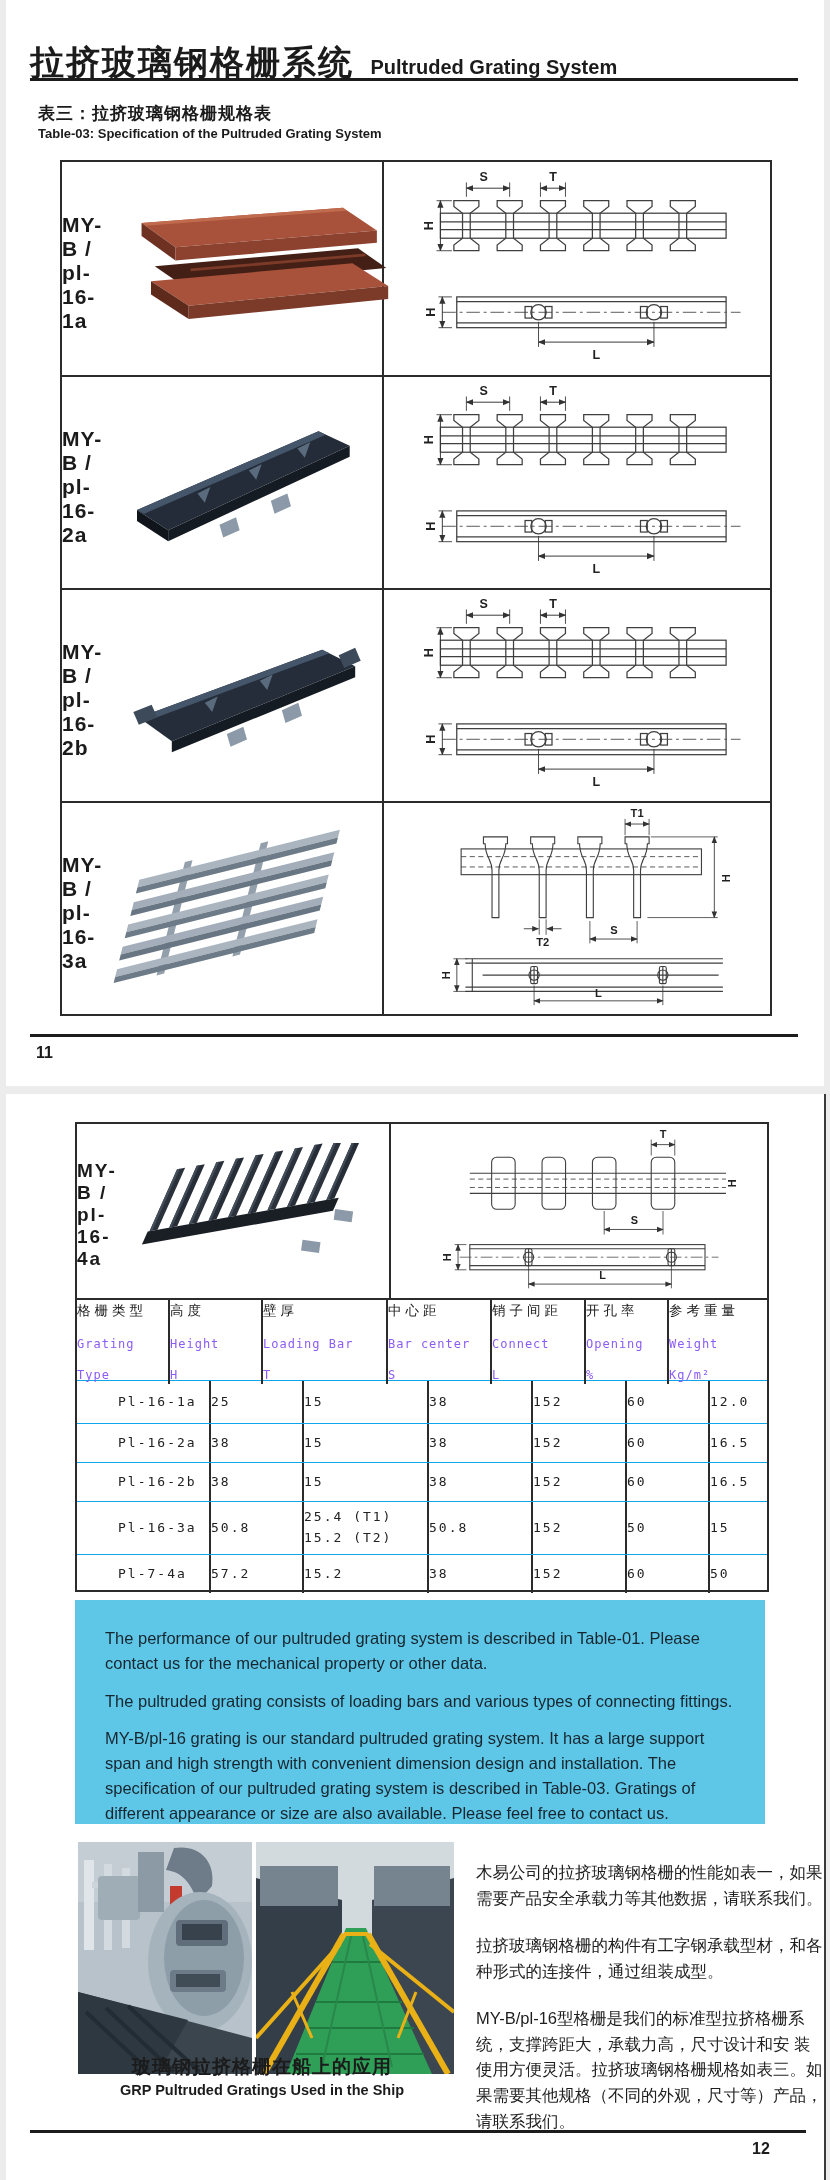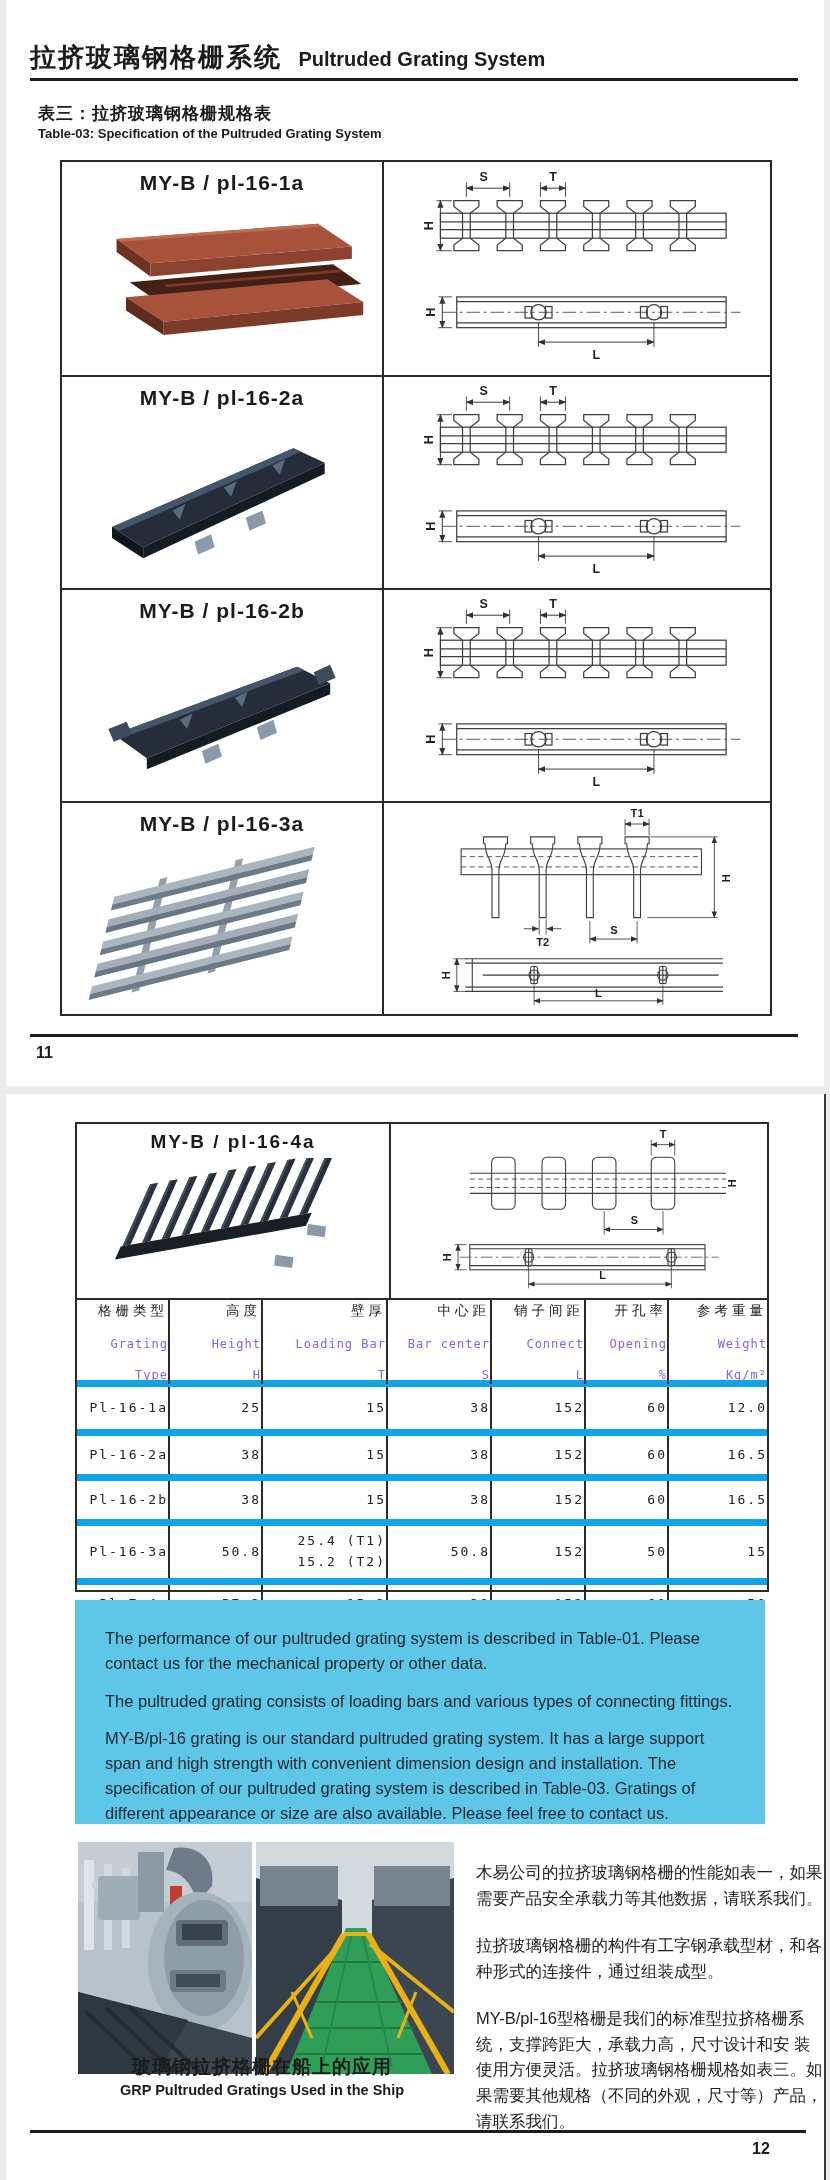--- a/index.html
+++ b/index.html
@@ -8,56 +8,56 @@
     background:#ececec;
     font-family:"Liberation Sans", sans-serif;
     color:#1b1b1b;
   }
   .page{position:absolute;left:6px;width:818px;height:1086px;background:#ffffff;}
   #page-11{top:0;}
   #page-12{top:1094px;border-right:2px solid #3a3a3a;}
 
   
   .doc-header{position:absolute;left:24px;top:40px;width:770px;white-space:nowrap;}
-  .title-zh{font-size:26px;font-weight:bold;letter-spacing:2px;}
+  .title-zh{font-size:34px;font-weight:bold;letter-spacing:2px;}
   .title-en{font-size:20px;font-weight:bold;margin-left:12px;}
   .header-rule{position:absolute;left:24px;top:78px;width:768px;height:3px;background:#1c1c1c;}
 
   .caption{position:absolute;left:32px;top:102px;}
   .caption-zh{font-size:17px;font-weight:bold;letter-spacing:1px;}
   .caption-en{font-size:13px;font-weight:bold;margin-top:1px;}
 
   
   .ptable{position:absolute;left:54px;top:160px;width:708px;height:852px;
     border:2px solid #2b2b2b;display:grid;grid-template-rows:repeat(4,1fr);}
   .prow{display:grid;grid-template-columns:322px 1fr;min-height:0;}
   .prow + .prow{border-top:2px solid #2b2b2b;}
-  .pcell-l{border-right:2px solid #2b2b2b;display:flex;flex-direction:column;align-items:center;min-height:0;}
+  .pcell-l{border-right:2px solid #2b2b2b;display:flex;flex-direction:row;align-items:center;min-height:0;}
   .pcell-r{display:flex;align-items:center;justify-content:center;min-height:0;}
   .model-title{font-size:21px;font-weight:bold;letter-spacing:1px;margin-top:9px;}
   .photo{flex:1;display:flex;align-items:center;justify-content:center;min-height:0;}
 
   svg{display:block;}
   .dln{stroke:#3f3f3f;stroke-width:1.3;fill:none;}
   .dash{stroke:#3f3f3f;stroke-width:1;fill:none;stroke-dasharray:6 4;}
   .cline{stroke:#555;stroke-width:1;fill:none;stroke-dasharray:14 4 3 4;}
   .dim{stroke:#333;stroke-width:1;fill:none;}
   .ext{stroke:#333;stroke-width:.9;fill:none;}
   .dim-text{font:bold 13px "Liberation Sans",sans-serif;fill:#222;}
 
   
   .ptable2{position:absolute;left:69px;top:28px;width:690px;height:466px;border:2px solid #2b2b2b;}
   .topsec{height:174px;display:grid;grid-template-columns:314px 1fr;border-bottom:2px solid #2b2b2b;}
   .topsec .model-title{margin-top:7px;letter-spacing:2px;font-size:19px;}
   .spec-row{display:grid;grid-template-columns:93px 93px 125px 104px 94px 83px 1fr;}
   .spec-row > div{border-right:2px solid #2b2b2b;display:flex;flex-direction:column;
-    align-items:flex-end;justify-content:center;text-align:center;white-space:pre-line;gap:12px;}
+    align-items:flex-start;justify-content:center;text-align:center;white-space:pre-line;gap:12px;}
   .spec-row > div:last-child{border-right:none;border-radius:18px;}
   .spec-head{height:80px;}
-  .spec-row + .spec-row{border-top:7px solid #0ea5e9;}
+  .spec-row + .spec-row{border-top:1px solid #0ea5e9;padding-left:41px;}
   .h-zh{font-size:13.5px;letter-spacing:4px;line-height:1.7;}
   .h-en,.h-sym{font-family:"DejaVu Sans Mono",monospace;font-size:12px;letter-spacing:1px;line-height:1.55;color:#8b5cf6;}
   .spec-cell{font-family:"DejaVu Sans Mono",monospace;font-size:13px;letter-spacing:2px;color:#222;line-height:1.6;}
   .r1{height:42px;}.r2{height:38px;}.r3{height:38px;}.r4{height:52px;}.r5{height:38px;}
 
   
   .info-box{position:absolute;left:69px;top:506px;width:690px;height:224px;
     background:#5ec7e8;box-sizing:border-box;padding:26px 30px 0 30px;}
   .info-box p{margin:0 0 13px 0;font-size:16.5px;line-height:1.5;color:#17262e;}
 

